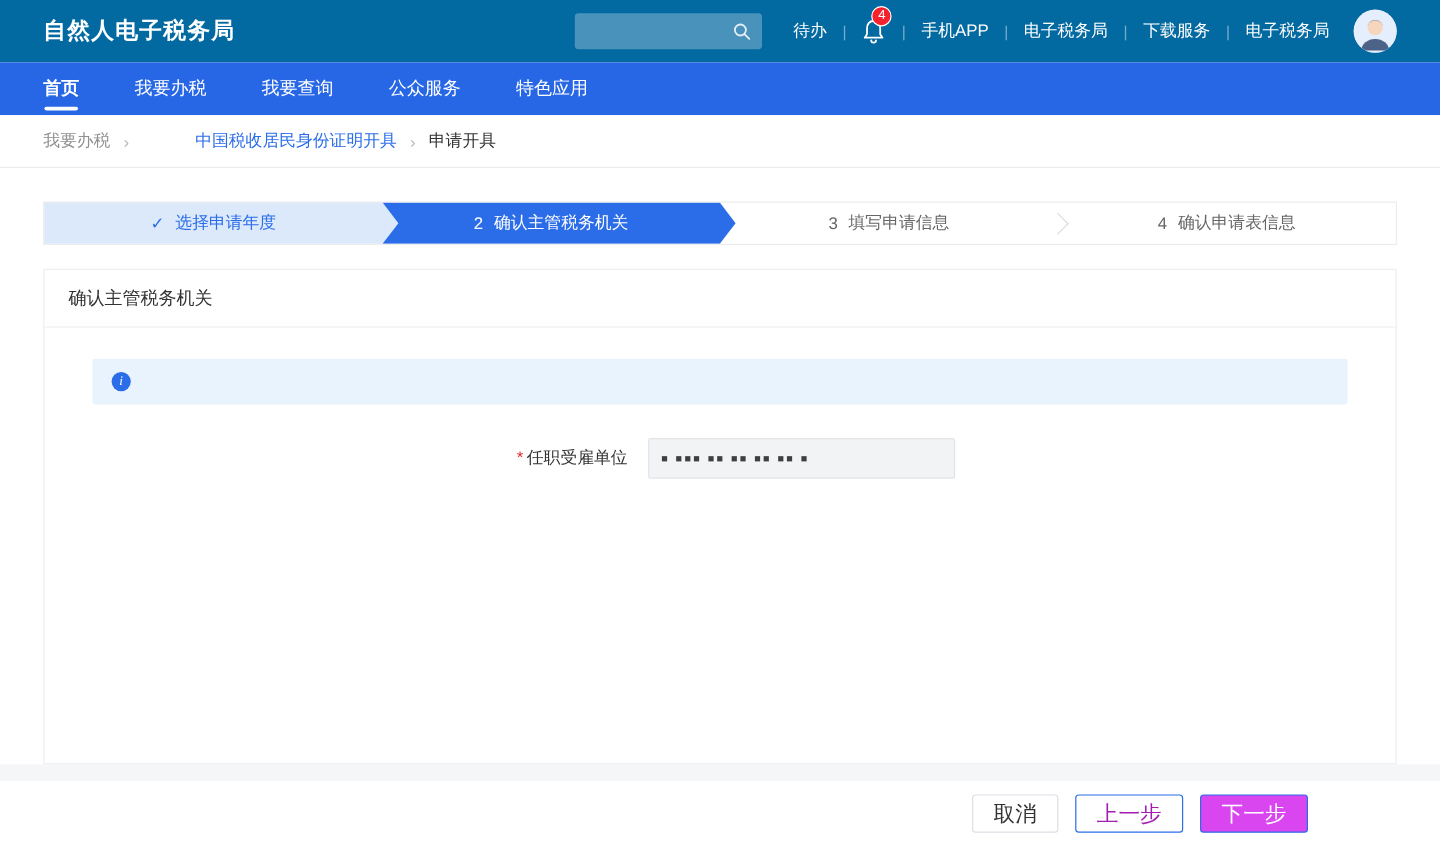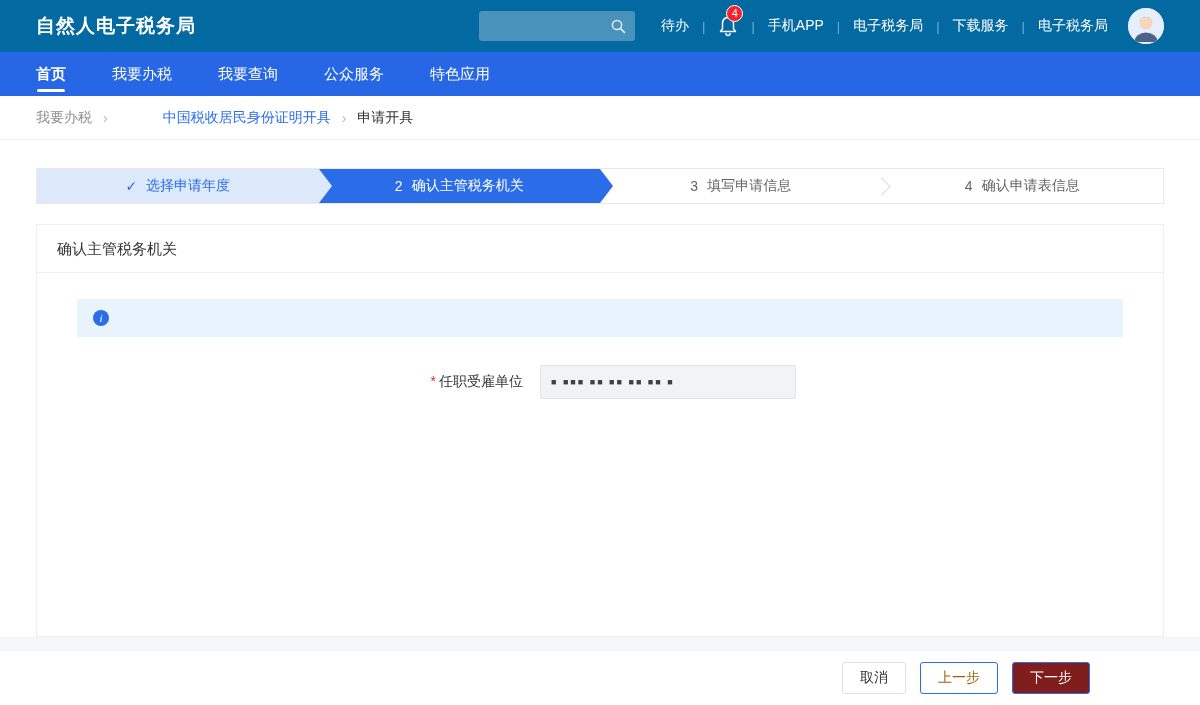--- a/index.html
+++ b/index.html
@@ -58,25 +58,25 @@
     font-style:italic; font-family:"Liberation Serif","DejaVu Serif",serif; display:flex; align-items:center; justify-content:center; flex:none; }
   .form-row { display:flex; align-items:center; margin-bottom:17px; }
   .form-label { width:463px; text-align:right; font-size:14px; color:#333; padding-right:17px; white-space:nowrap; }
   .req { color:#e02929; margin-right:3px; }
   .form-input { width:256px; height:34px; background:#f2f3f5; border:1px solid #e2e4e8; border-radius:2px;
     display:flex; align-items:center; padding:0 10px; font-size:13px; color:#9c9c9c; overflow:hidden; white-space:nowrap; }
   .redacted { color:#3f3f3f; font-size:9px; letter-spacing:2px; }
   
   .gray-strip { height:14px; background:#f5f6f8; }
   .footer { height:54px; background:#fff; display:flex; align-items:center; justify-content:flex-end; padding-right:110px; gap:14px; }
-  .btn { height:32px; padding:0 17px; font-size:14px; border-radius:3px; cursor:pointer;
+  .btn { height:32px; padding:0 17px; font-size:18px; border-radius:3px; cursor:pointer;
     font-family:"Liberation Sans","DejaVu Sans",sans-serif; }
   .btn-cancel { background:#fff; border:1px solid #dcdfe6; color:#333; }
-  .btn-prev   { background:#fff; border:1px solid #2b6de9; color:#a16207; }
-  .btn-next   { background:#7f1d1d; border:1px solid #2b6de9; color:#fff; }
+  .btn-prev   { background:#fff; border:1px solid #2b6de9; color:#a21caf; }
+  .btn-next   { background:#d946ef; border:1px solid #2b6de9; color:#fff; }
 </style>
 </head>
 <body>
 
 <div class="header">
   <span class="brand">自然人电子税务局</span>
   <div class="header-right">
     <div class="search-box">
       <input type="text" placeholder="" style="">
       <span style="display:flex;">

